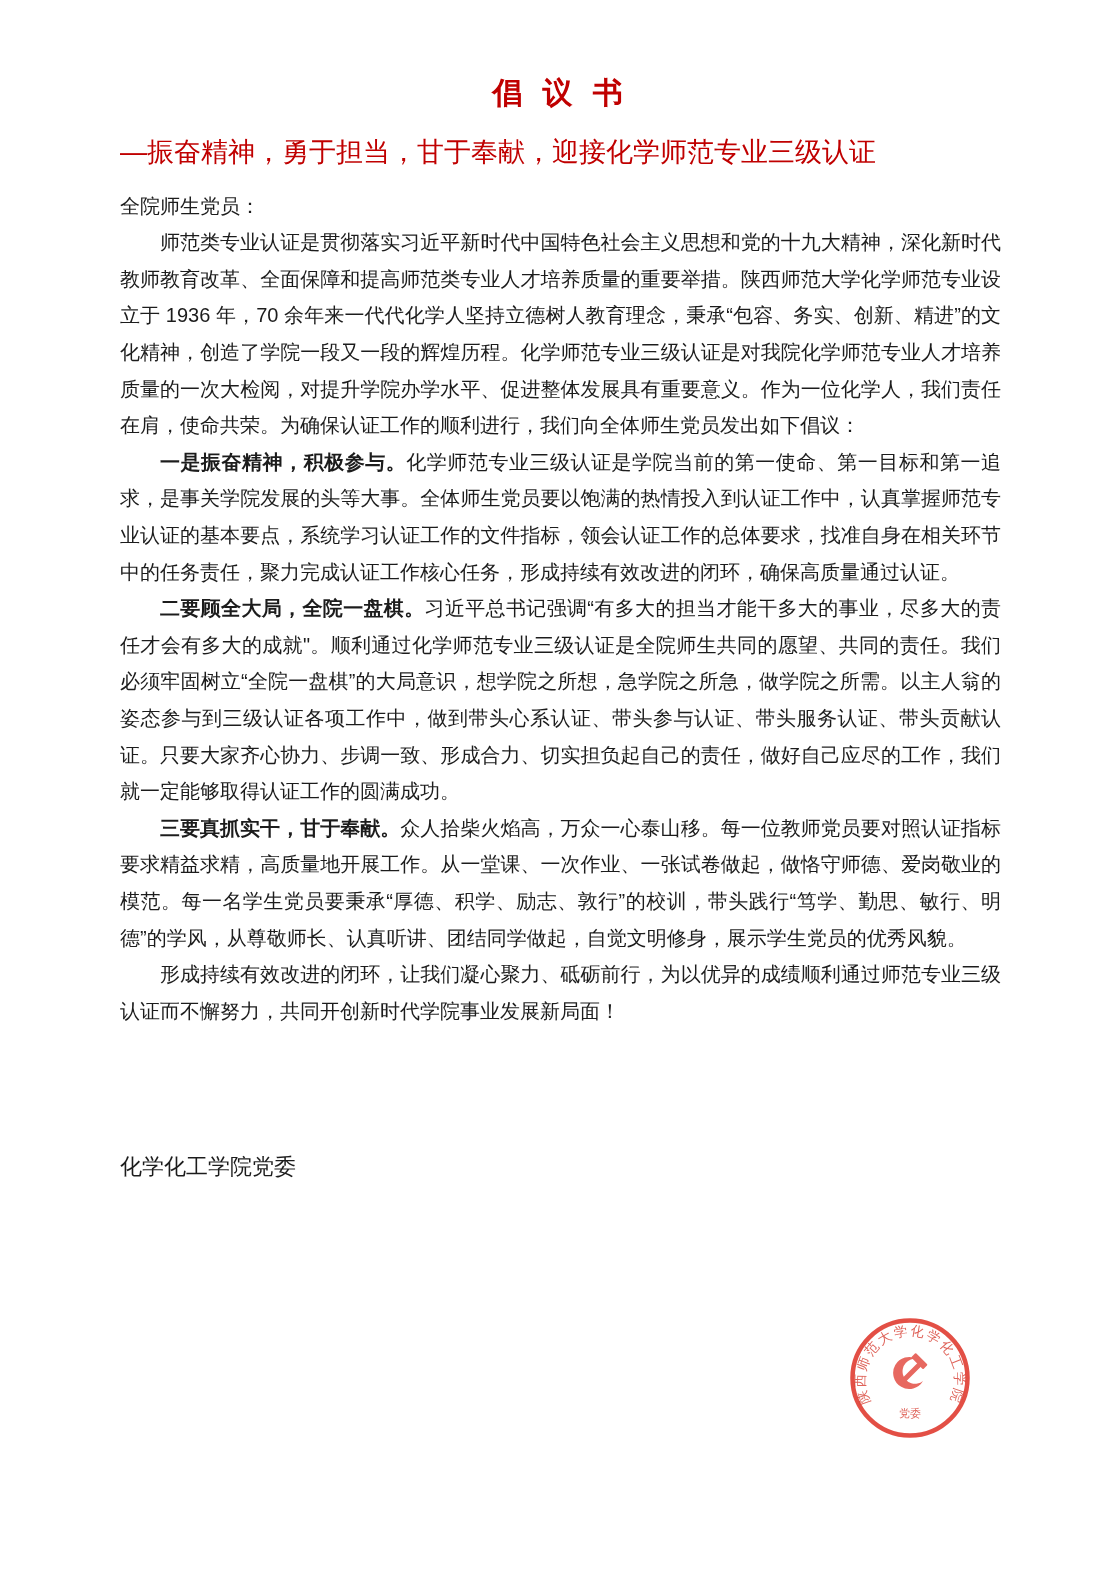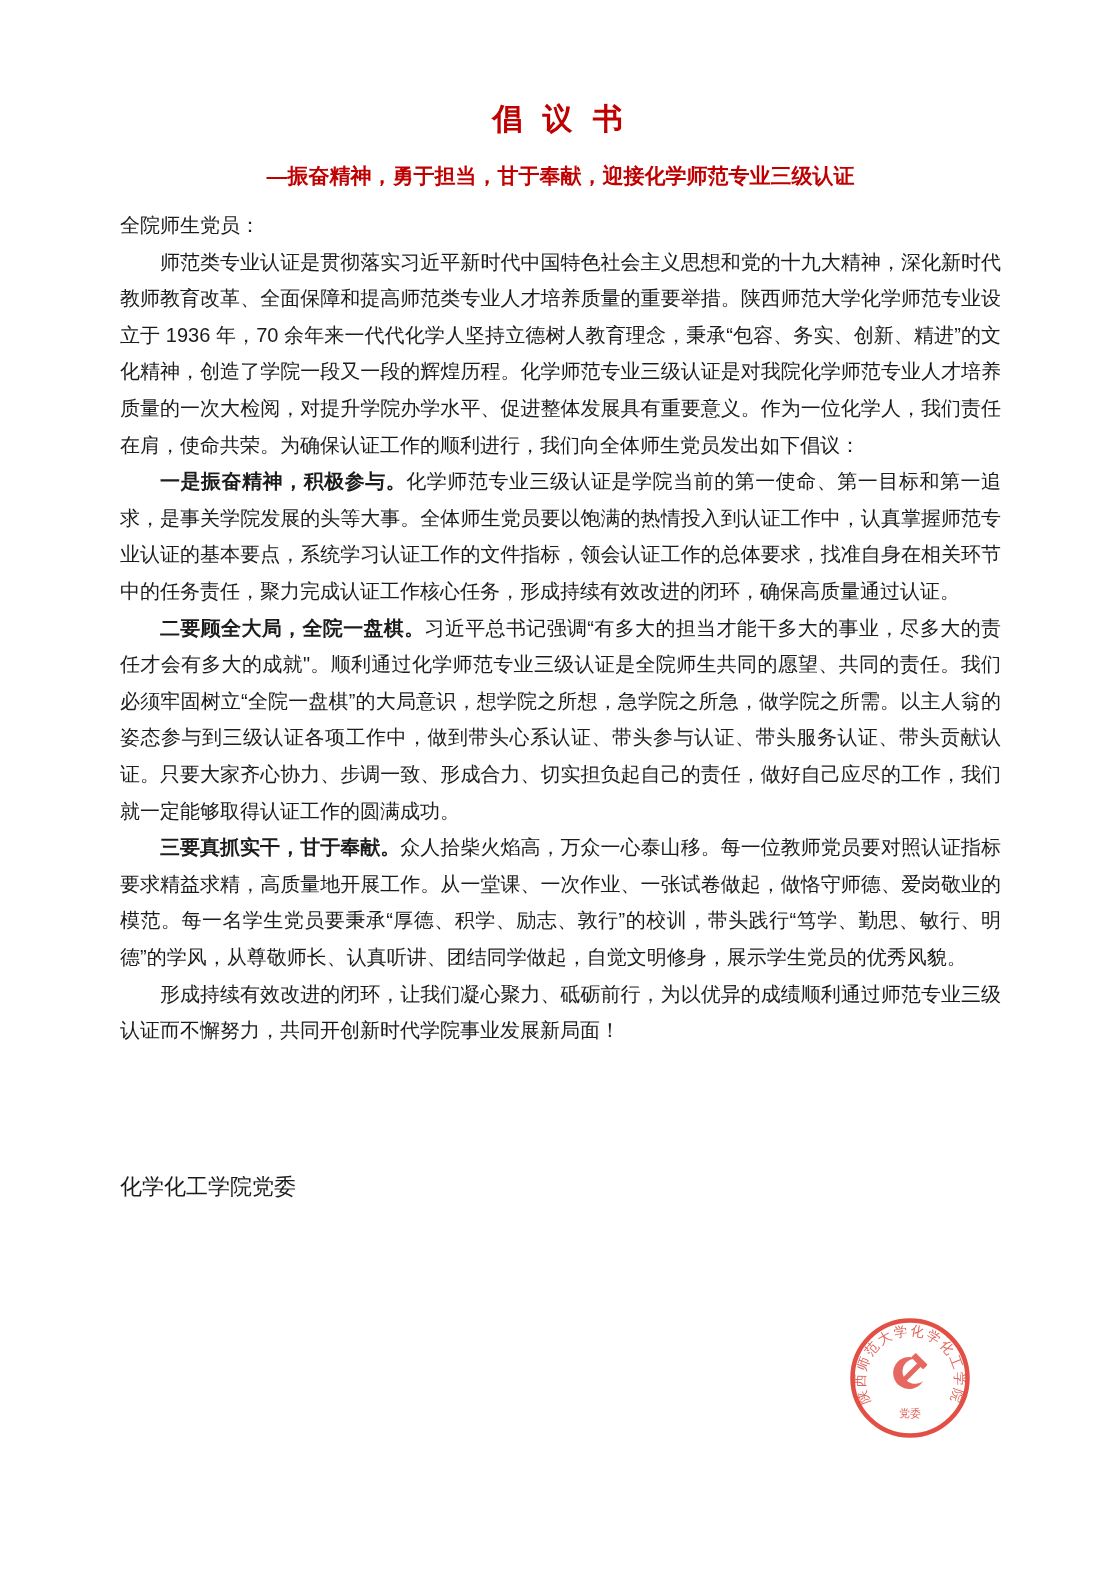--- a/index.html
+++ b/index.html
@@ -8,34 +8,34 @@
     width:1119px;height:1584px;
     margin:0 auto;
     background:#ffffff;
     overflow:hidden;
     font-family:"Liberation Sans", sans-serif;
     color:#1c1c1c;
   }
   .content{padding:0 118px 0 120px;}
   .doc-title{
     margin:0;
-    padding-top:102px;
+    padding-top:76px;
     text-align:center;
     font-size:30px;
     line-height:1.1;
     font-weight:bold;
     letter-spacing:6px;
     color:#c00000;
   }
   .doc-subtitle{
     margin-top:29px;
-    text-align:center;
-    font-size:21px;
+    text-align:left;
+    font-size:27px;
     line-height:1.1;
-    font-weight:700;
+    font-weight:400;
     color:#c00000;
   }
   .body-text{
     margin-top:20px;
     font-size:20px;
     line-height:36.6px;
     text-align:justify;
   }
   .salutation{margin:0;}
   .body-text p{margin:0;text-indent:2em;}

